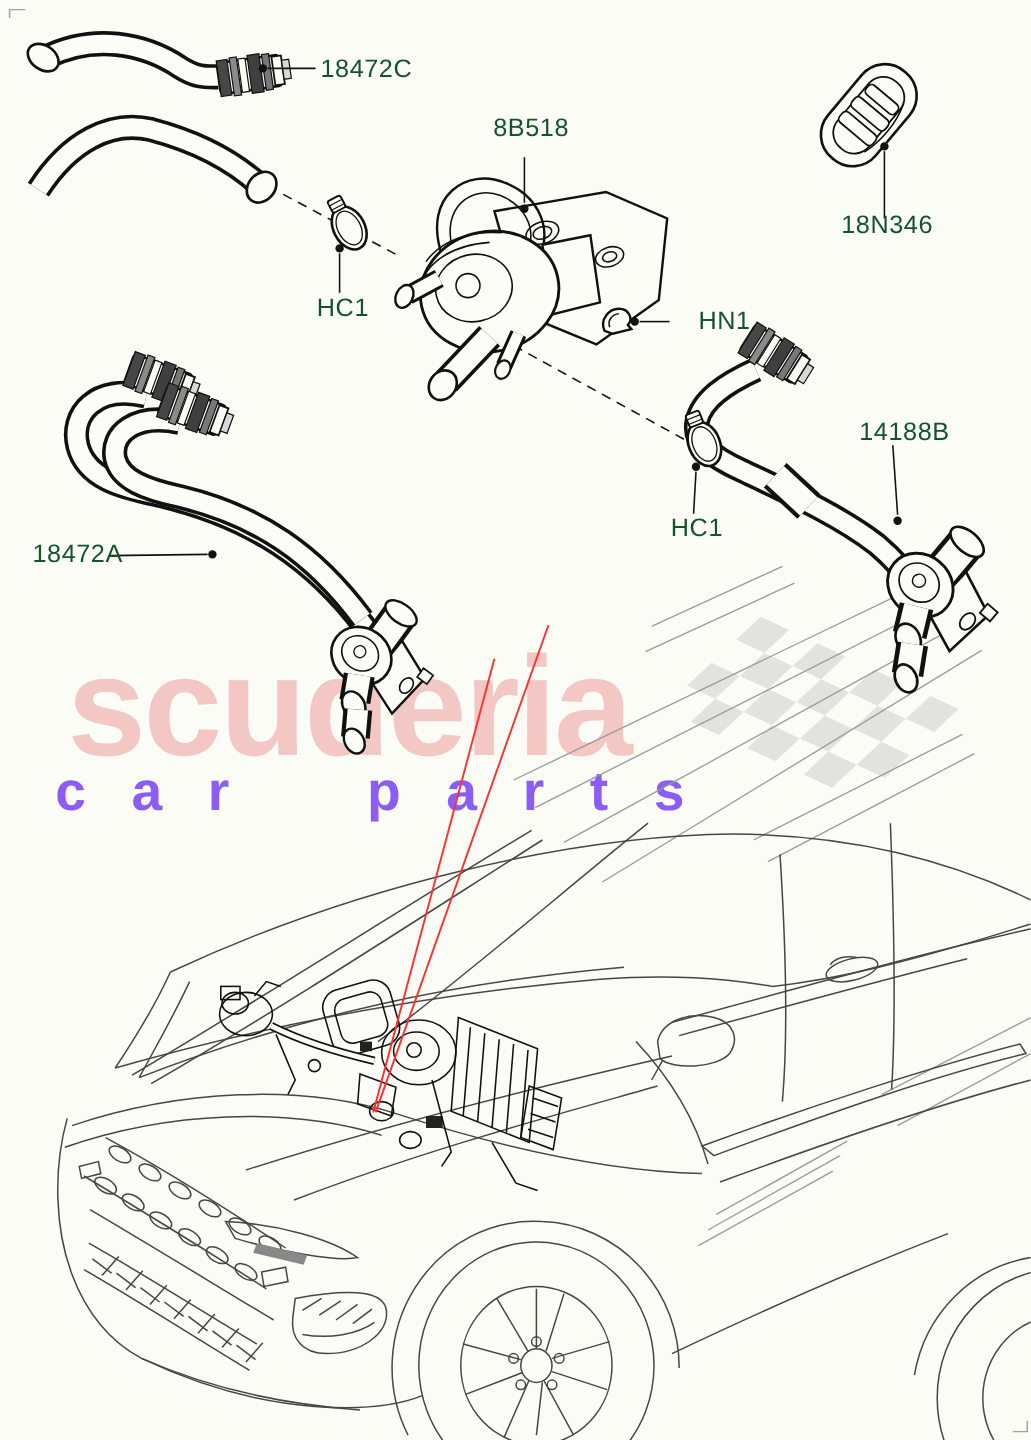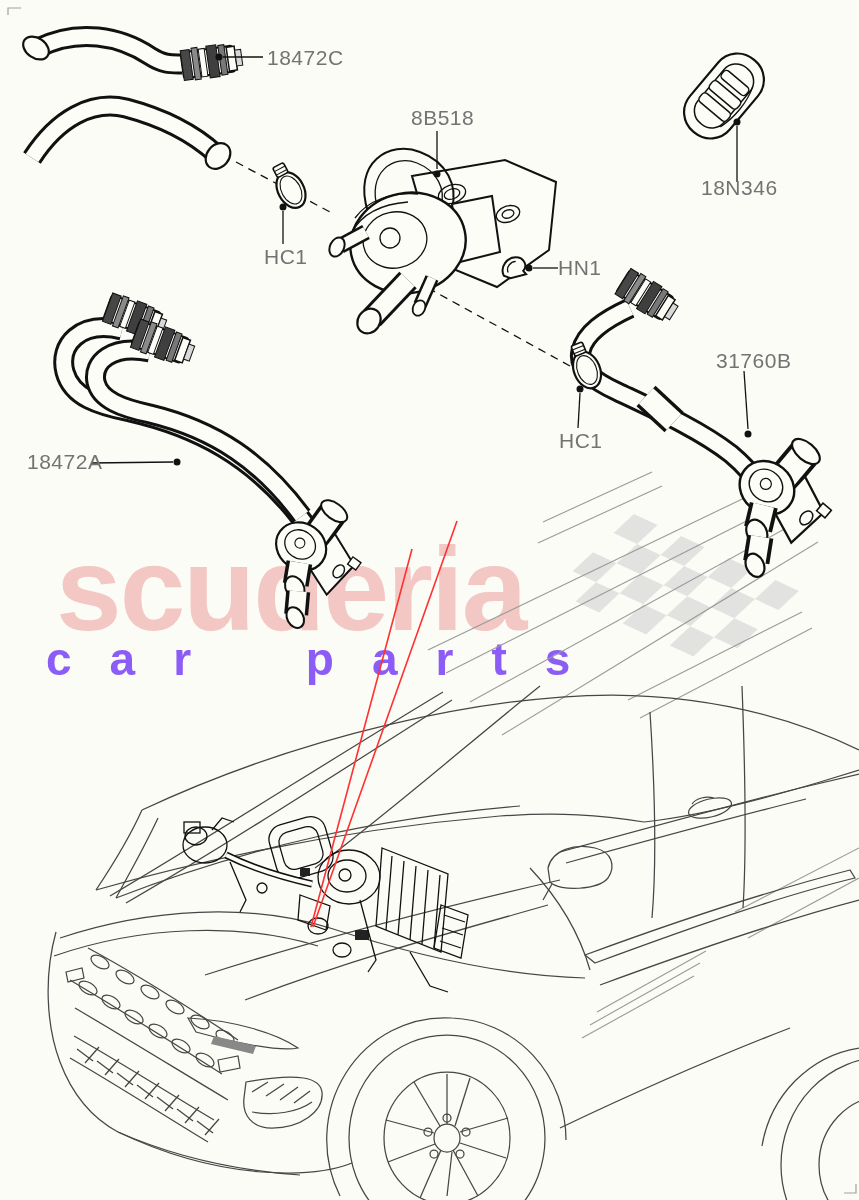--- a/index.html
+++ b/index.html
@@ -13,21 +13,21 @@
     font-size:118px;font-weight:bold;letter-spacing:-2px;
     color:rgba(224,88,88,0.32);user-select:none;line-height:1;
   }
   .wm-sub{
     position:absolute;left:46px;top:636px;width:760px;
     font-size:46px;font-weight:bold;letter-spacing:38px;word-spacing:26px;
     color:#8b5cf6;user-select:none;line-height:1;
   }
   .art{position:absolute;left:0;top:0;}
   .lbl{
-    position:absolute;font-size:21px;color:#737373;line-height:1;
+    position:absolute;font-size:21px;color:#14532d;line-height:1;
     letter-spacing:0.5px;white-space:nowrap;cursor:pointer;
   }
   
   .k  {stroke:#111;fill:none;stroke-width:2;}
   .k1 {stroke:#111;fill:none;stroke-width:1.3;}
   .kf {stroke:#111;fill:#fdfdf8;stroke-width:2;}
   .car{stroke:#464646;fill:none;stroke-width:1.25;}
   .sp {stroke:#9a9a9a;fill:none;stroke-width:1.1;}
   .ho {stroke:#111;fill:none;stroke-width:21;}
   .hi {stroke:#fdfdf8;fill:none;stroke-width:15;}
@@ -350,21 +350,21 @@
         <circle cx="529" cy="268" r="3.5"></circle>
         <circle cx="737" cy="122" r="3.5"></circle>
         <circle cx="748" cy="434" r="3.5"></circle>
         <circle cx="580" cy="389" r="3.5"></circle>
         <circle cx="177" cy="462" r="3.5"></circle>
       </g>
     </g>
   </svg>
 
   <div class="lbl" style="left:267px;top:47px">18472C</div>
-  <div class="lbl" style="left:411px;top:107px">8B518</div>
+  <div class="lbl" style="left:411px;top:96px">8B518</div>
   <div class="lbl" style="left:264px;top:246px">HC1</div>
-  <div class="lbl" style="left:558px;top:257px">HN1</div>
+  <div class="lbl" style="left:582px;top:257px">HN1</div>
   <div class="lbl" style="left:701px;top:177px">18N346</div>
-  <div class="lbl" style="left:716px;top:350px">31760B</div>
+  <div class="lbl" style="left:716px;top:350px">14188B</div>
   <div class="lbl" style="left:559px;top:430px">HC1</div>
   <div class="lbl" style="left:27px;top:451px">18472A</div>
 
 </div>
 
 </body></html>

